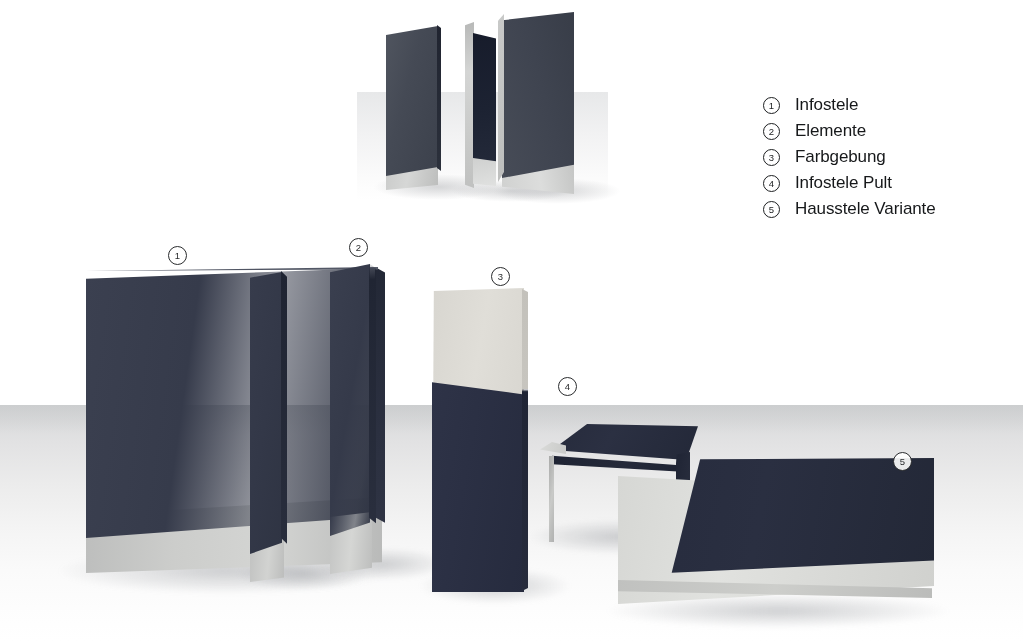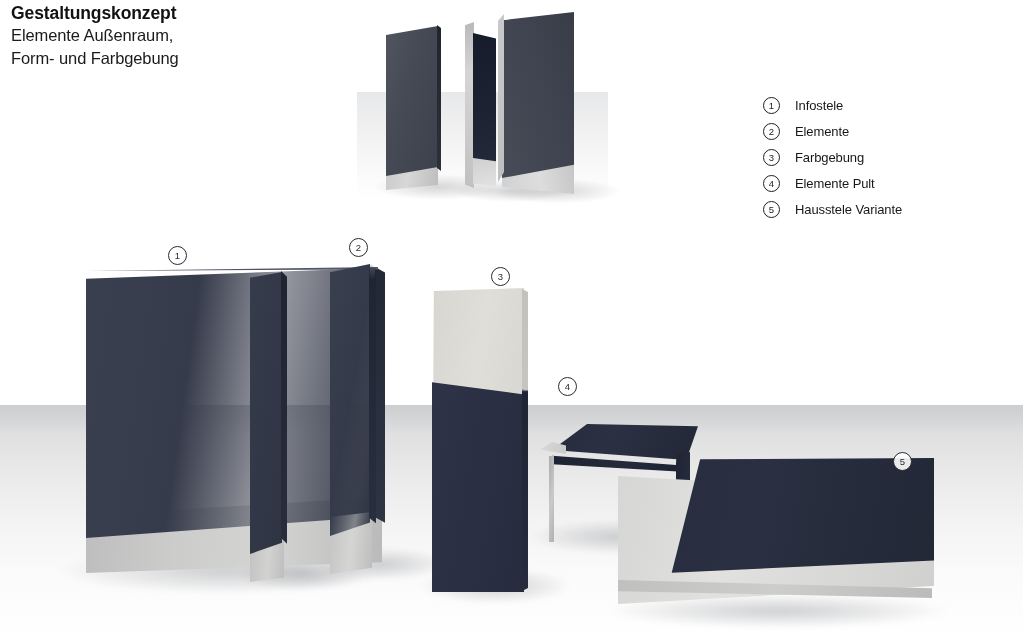--- a/index.html
+++ b/index.html
@@ -89,21 +89,21 @@
     align-items: center;
     justify-content: center;
     font-size: 9.5px;
     color: #1d1f21;
     background: #ffffff;
     flex: 0 0 auto;
     box-sizing: border-box;
   }
   .legend-label {
     margin-left: 15px;
-    font-size: 13px;
+    font-size: 17px;
     color: #16181a;
     letter-spacing: -0.1px;
     white-space: nowrap;
   }
 
   
   .callout {
     position: absolute;
     width: 19px;
     height: 19px;
@@ -156,25 +156,20 @@
   .obj { position: absolute; z-index: 10; }
 </style>
 </head>
 <body>
 
 <div id="page">
 
   <div class="floor"></div>
   <div class="floor-sheen"></div>
 
-  <div class="title-block">
-    <div class="title-main">Gestaltungskonzept</div>
-    <div class="title-sub">Elemente Außenraum,</div>
-    <div class="title-sub">Form- und Farbgebung</div>
-  </div>
 
   <div class="hero">
     <div class="hero-floor"></div>
 
     <div class="hero-shadow" style="left:18px; top:172px; width:130px; height:26px;"></div>
     <div class="hero-shadow" style="left:96px; top:178px; width:120px; height:22px;"></div>
     <div class="hero-shadow" style="left:138px; top:176px; width:128px; height:26px;"></div>
 
     <div class="hero-panel" style="left:31px; top:24px; width:56px; height:160px; z-index:12;">
 
@@ -231,21 +226,21 @@
       <span class="legend-label">Elemente</span>
     </div>
 
     <div class="legend-row">
       <span class="legend-badge">3</span>
       <span class="legend-label">Farbgebung</span>
     </div>
 
     <div class="legend-row">
       <span class="legend-badge">4</span>
-      <span class="legend-label">Elemente Pult</span>
+      <span class="legend-label">Infostele Pult</span>
     </div>
 
     <div class="legend-row">
       <span class="legend-badge">5</span>
       <span class="legend-label">Hausstele Variante</span>
     </div>
   </div>
 
   <div class="shadow-blob" style="left:60px; top:548px; width:330px; height:46px;"></div>
 

